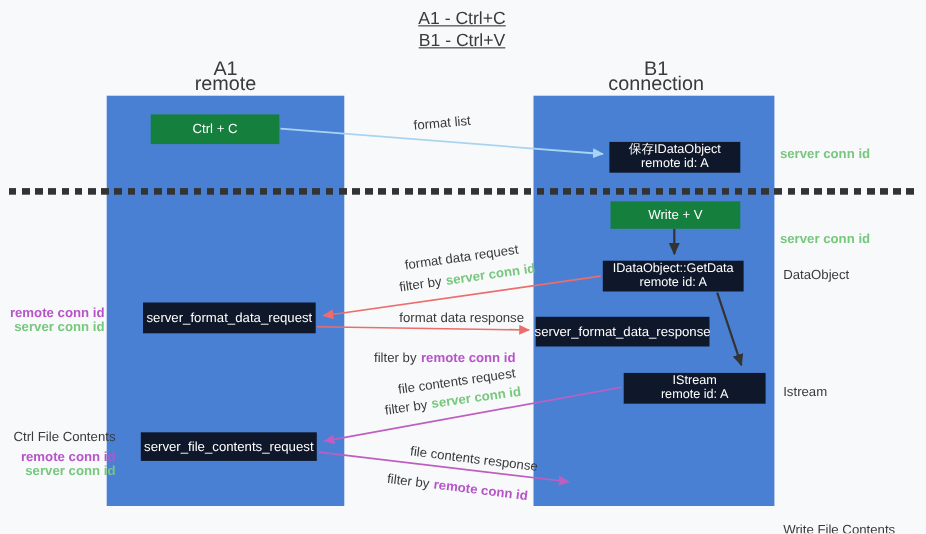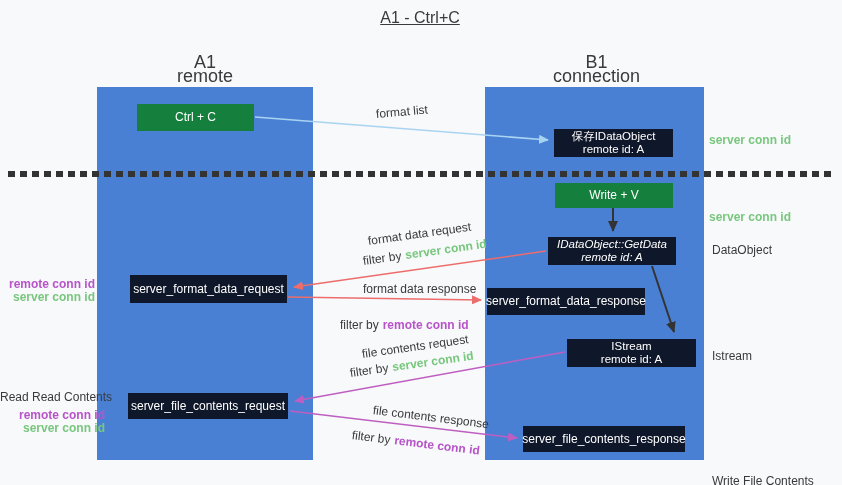--- a/index.html
+++ b/index.html
@@ -38,20 +38,21 @@
   .filter .pre{margin-right:4px;color:#3a3a3a;font-weight:normal;}
   .left-stack{position:absolute;left:0;width:105px;text-align:right;font-size:12px;line-height:13px;white-space:nowrap;}
 </style>
 </head>
 <body>
 
 <div class="canvas">
 
   <div class="title">
     <div>A1 - Ctrl+C</div>
+    <div>B1 - Ctrl+V</div>
   </div>
 
   <div class="col col-a"></div>
   <div class="col col-b"></div>
 
   <div class="col-head head-a">
     <div>A1</div>
     <div>remote</div>
   </div>
   <div class="col-head head-b">
@@ -91,21 +92,21 @@
 
   <div class="node obox two" style="left:554px;top:129px;width:119px;height:28px;">
     <span>保存IDataObject</span>
     <span>remote id: A</span>
   </div>
 
   <div class="node gbox" style="left:555px;top:183px;width:118px;height:25px;">
     <span>Write + V</span>
   </div>
 
-  <div class="node obox two" style="left:548px;top:237px;width:128px;height:28px;font-style:italic;">
+  <div class="node obox two" style="left:548px;top:237px;width:128px;height:28px;">
     <span>IDataObject::GetData</span>
     <span>remote id: A</span>
   </div>
 
   <div class="node obox" style="left:130px;top:275px;width:157px;height:28px;">
     <span>server_format_data_request</span>
   </div>
 
   <div class="node obox" style="left:487px;top:288px;width:158px;height:27px;">
     <span>server_format_data_response</span>
@@ -113,23 +114,20 @@
 
   <div class="node obox two" style="left:567px;top:339px;width:129px;height:28px;">
     <span>IStream</span>
     <span>remote id: A</span>
   </div>
 
   <div class="node obox" style="left:128px;top:393px;width:160px;height:26px;text-align:center;">
     <span>server_file_contents_request</span>
   </div>
 
-  <div class="node obox" style="left:523px;top:426px;width:162px;height:26px;">
-    <span>server_file_contents_response</span>
-  </div>
 
   <div class="lbl rot-n5" style="left:376px;top:107px;">format list</div>
 
   <div class="lbl rot-n8" style="left:368px;top:234px;">format data request</div>
   <div class="lbl rot-n8 filter" style="left:363px;top:254px;">
     <span class="pre">filter by</span><span class="glabel">server conn id</span>
   </div>
 
   <div class="lbl" style="left:363px;top:282px;">format data response</div>
   <div class="lbl filter" style="left:340px;top:318px;">
@@ -150,18 +148,18 @@
   <div class="lbl glabel" style="left:709px;top:210px;">server conn id</div>
   <div class="lbl" style="left:712px;top:243px;">DataObject</div>
   <div class="lbl" style="left:712px;top:349px;">Istream</div>
   <div class="lbl" style="left:712px;top:431px;margin-top:43px;">Write File Contents</div>
 
   <div class="left-stack" style="top:278px;width:95px;">
     <div class="plabel">remote conn id</div>
     <div class="glabel">server conn id</div>
   </div>
   <div class="left-stack" style="top:391px;">
-    <div style="color:#3a3a3a;">Read Read Contents</div>
+    <div style="color:#3a3a3a;">Ctrl File Contents</div>
     <div class="plabel" style="margin-top:5px;">remote conn id</div>
     <div class="glabel">server conn id</div>
   </div>
 
 </div>
 
 </body></html>

